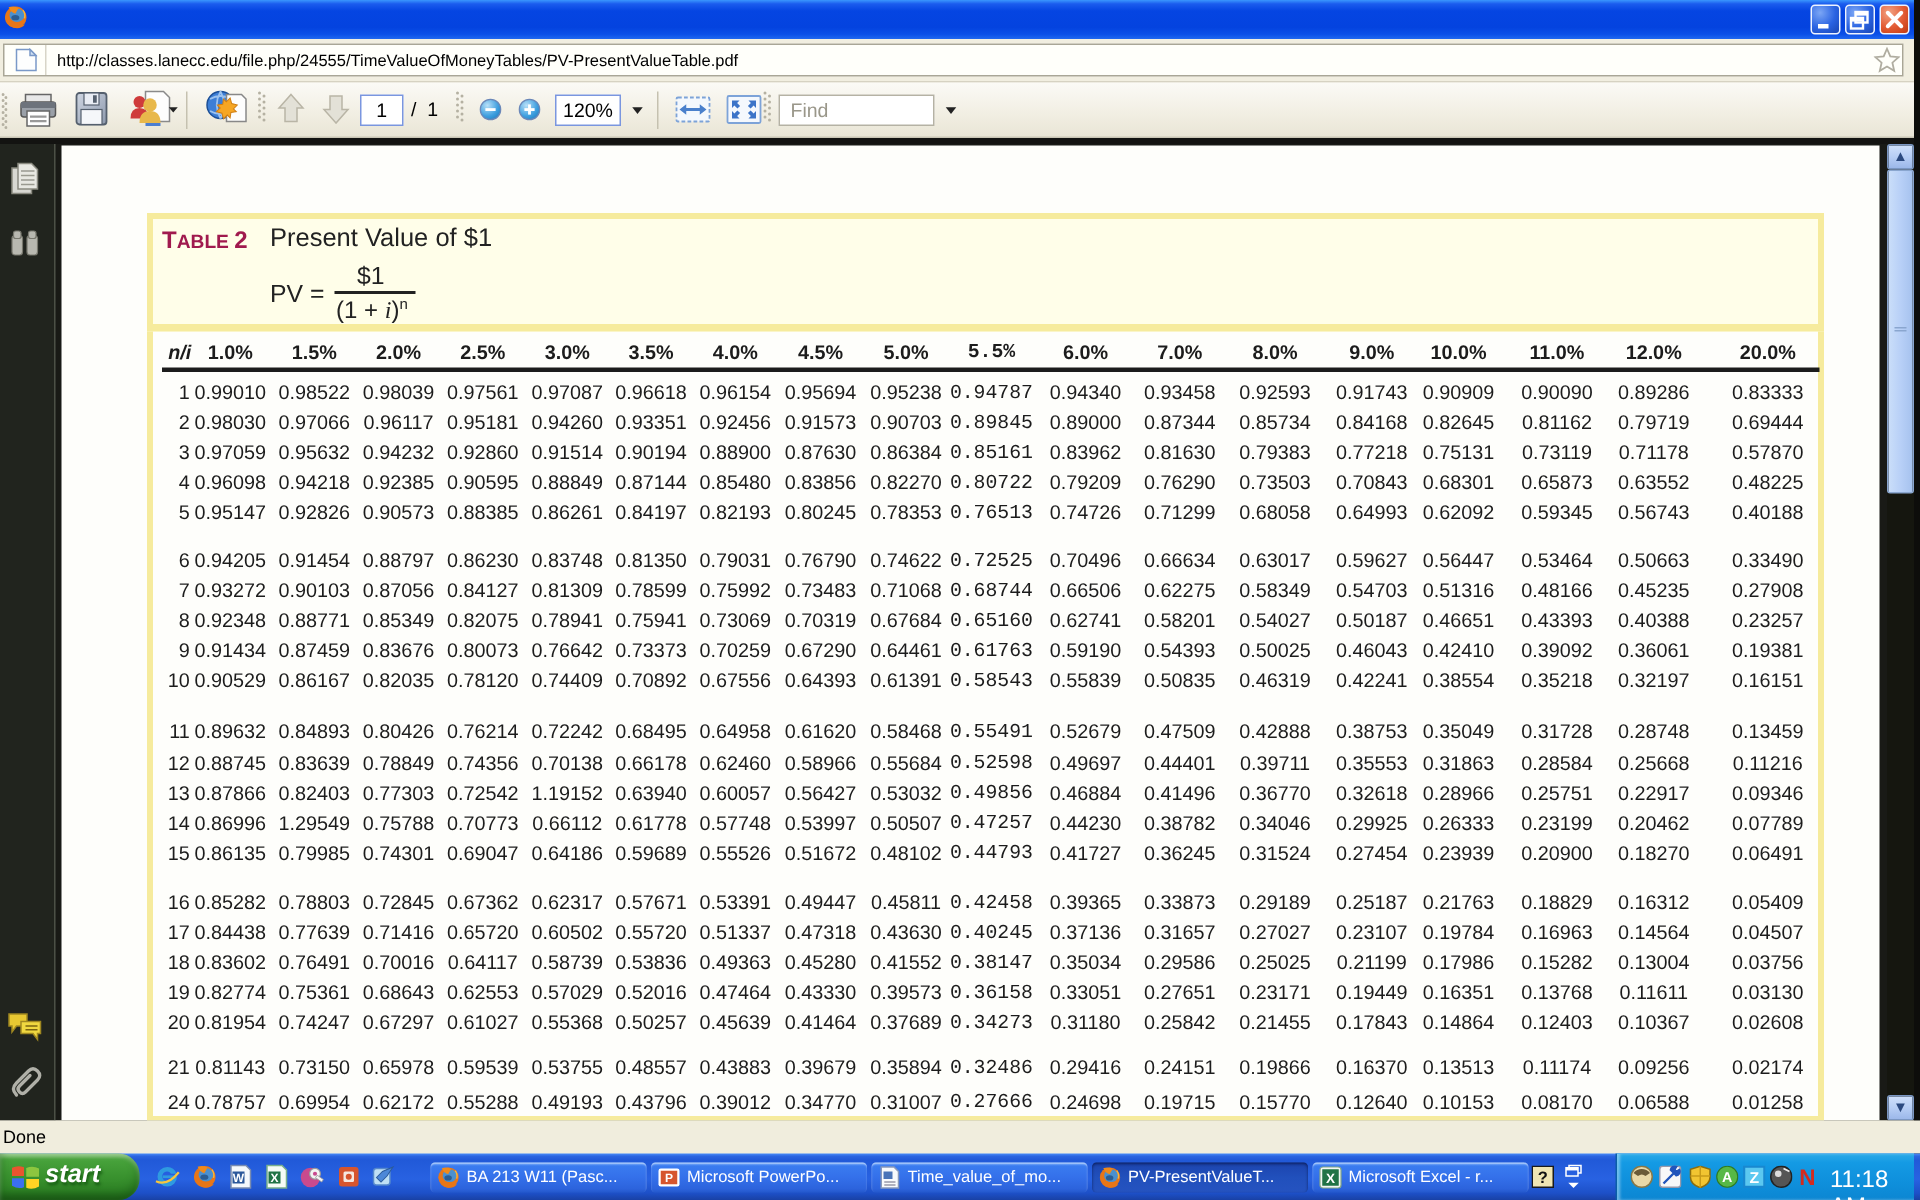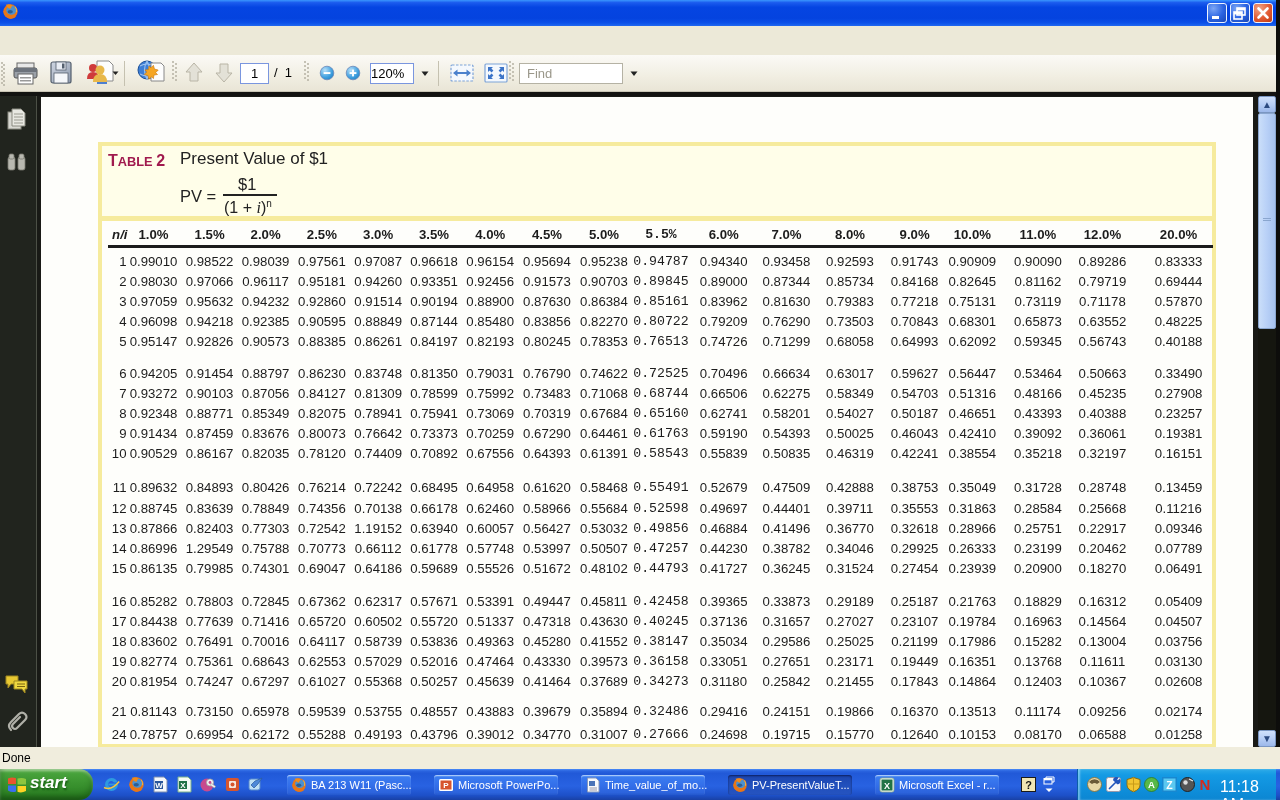--- a/index.html
+++ b/index.html
@@ -19,21 +19,21 @@
 #urlfield .fav{position:absolute;left:0;top:0;width:28px;height:20px;border-right:1px solid #d8d5c8;}
 #urltext{position:absolute;left:35px;top:5px;font-size:11px;color:#000;}
 
 #toolbar{position:absolute;left:0;top:55px;width:1280px;height:37px;
  background:linear-gradient(180deg,#fbfaf6 0%,#f1eee2 60%,#e9e5d6 100%);border-bottom:1px solid #c9c5b5;}
 .tb{position:absolute;top:0;height:36px;}
 #pagebox{position:absolute;left:240px;top:8px;width:29px;height:21px;background:#fff;border:1px solid #7a96df;
  font-size:13px;text-align:center;line-height:20px;color:#000;}
 #pageof{position:absolute;left:274px;top:10px;font-size:13px;color:#000;}
 #zoombox{position:absolute;left:370px;top:8px;width:44px;height:21px;background:#fff;border:1px solid #7a96df;
- font-size:13px;text-align:left;line-height:20px;color:#000;}
+ font-size:13px;text-align:center;line-height:20px;color:#000;}
 #findbox{position:absolute;left:519px;top:8px;width:104px;height:21px;background:#fff;border:1px solid #b5b2a4;
  font-size:13px;line-height:20px;color:#9a978a;padding-left:7px;}
 .vsep{position:absolute;top:6px;width:1px;height:25px;background:#c5c1b0;}
 
 #blackbar{position:absolute;left:0;top:92px;width:1280px;height:4px;background:#131311;}
 #pdfarea{position:absolute;left:0;top:96px;width:1280px;height:651px;background:#191a16;overflow:hidden;}
 #sidebar{position:absolute;left:0;top:0;width:37px;height:651px;background:#21241e;border-right:1px solid #4c5046;}
 #page{position:absolute;left:41px;top:1px;width:1212px;height:650px;background:#fefefb;}
 
 #sbar{position:absolute;left:1258px;top:0;width:18px;height:651px;background:#15160f;}
@@ -75,21 +75,21 @@
 #statusbar .done{position:absolute;left:2px;top:4px;font-size:12px;color:#000;}
 
 #taskbar{position:absolute;left:0;top:769px;width:1280px;height:31px;
  background:linear-gradient(180deg,#4b8df8 0%,#2b65e0 6%,#2159d8 14%,#2862e2 55%,#1d50c8 85%,#1941a5 100%);}
 #startbtn{position:absolute;left:0;top:0;width:93px;height:31px;border-radius:0 14px 14px 0;
  background:linear-gradient(180deg,#7bc169 0%,#48a33c 12%,#3b9430 45%,#2f8526 80%,#266e1e 100%);
  box-shadow:inset 0 -4px 7px rgba(0,45,0,0.4), inset 0 2px 3px rgba(255,255,255,0.35);}
 #startbtn .stext{position:absolute;left:30px;top:4px;font-size:17px;font-weight:bold;font-style:italic;color:#fff;
  text-shadow:1px 2px 2px rgba(0,60,0,0.6);}
 .qlicon{position:absolute;top:7px;width:17px;height:17px;}
-.taskbtn{position:absolute;top:6px;width:124px;height:20px;border-radius:3px;
+.taskbtn{position:absolute;top:6px;width:144px;height:20px;border-radius:3px;
  background:linear-gradient(180deg,#68a3f8 0%,#3a7bf0 12%,#3470ea 50%,#2c63dc 88%,#2458cc 100%);
  box-shadow:inset 0 1px 1px rgba(255,255,255,0.5);color:#fff;font-size:11px;}
 .taskbtn.active{background:linear-gradient(180deg,#1c44ae 0%,#2150bc 50%,#2553c0 100%);
  box-shadow:inset 0 1px 2px rgba(0,0,30,0.55);}
 .taskbtn .ticon{position:absolute;left:4px;top:2px;width:16px;height:16px;}
 .taskbtn .tlabel{position:absolute;left:24px;top:3.5px;white-space:nowrap;overflow:hidden;width:116px;}
 #tray{position:absolute;left:1077px;top:0;width:199px;height:31px;
  background:linear-gradient(180deg,#2baae8 0%,#149ae4 20%,#0f90dc 60%,#0c86d2 100%);
  border-left:1px solid #0a5ea8;box-shadow:inset 2px 0 2px rgba(255,255,255,0.4);}
 #clock{position:absolute;left:142px;top:9px;font-size:16px;color:#fff;}
@@ -118,20 +118,34 @@
           <rect x="6" y="4" width="8" height="2.4" fill="#fff"></rect>
           <rect x="3" y="8" width="8" height="7" fill="none" stroke="#fff" stroke-width="1.6"></rect>
           <rect x="3" y="8" width="8" height="2.4" fill="#fff"></rect>
         </svg>
       </div>
   <div class="capbtn" id="btnclose">
         <svg width="18" height="18" viewBox="0 0 18 18">
           <path d="M4.5 4.5 L13.5 13.5 M13.5 4.5 L4.5 13.5" stroke="#fff" stroke-width="2.6" stroke-linecap="round"></path>
         </svg>
       </div>
+ </div>
+ <div id="addrbar">
+  <div id="urlfield">
+   <div class="fav">
+          <svg width="15" height="16" style="margin:2px 0 0 7px" viewBox="0 0 15 16">
+            <path d="M1 1 H10 L14 5 V15 H1 Z" fill="#fdfefe" stroke="#7a99c8" stroke-width="1"></path>
+            <path d="M10 1 L10 5 L14 5 Z" fill="#cfe0f2" stroke="#7a99c8" stroke-width="1"></path>
+          </svg>
+        </div>
+   <div id="urltext">http://classes.lanecc.edu/file.php/24555/TimeValueOfMoneyTables/PV-PresentValueTable.pdf</div>
+   <svg width="18" height="18" style="position:absolute;left:1246px;top:1px" viewBox="0 0 18 18">
+    <path d="M9 1.5 L11.2 6.6 L16.7 7.1 L12.6 10.8 L13.8 16.2 L9 13.3 L4.2 16.2 L5.4 10.8 L1.3 7.1 L6.8 6.6 Z" fill="none" stroke="#b0ada0" stroke-width="1.2"></path>
+   </svg>
+  </div>
  </div>
  <div id="toolbar">
 
   <svg width="4" height="26" style="position:absolute;left:1px;top:6px">
         <g fill="#b5b1a2">
           <circle cx="1" cy="2" r="1"></circle>
           <circle cx="1" cy="6" r="1"></circle>
           <circle cx="1" cy="10" r="1"></circle>
           <circle cx="1" cy="14" r="1"></circle>
           <circle cx="1" cy="18" r="1"></circle>

